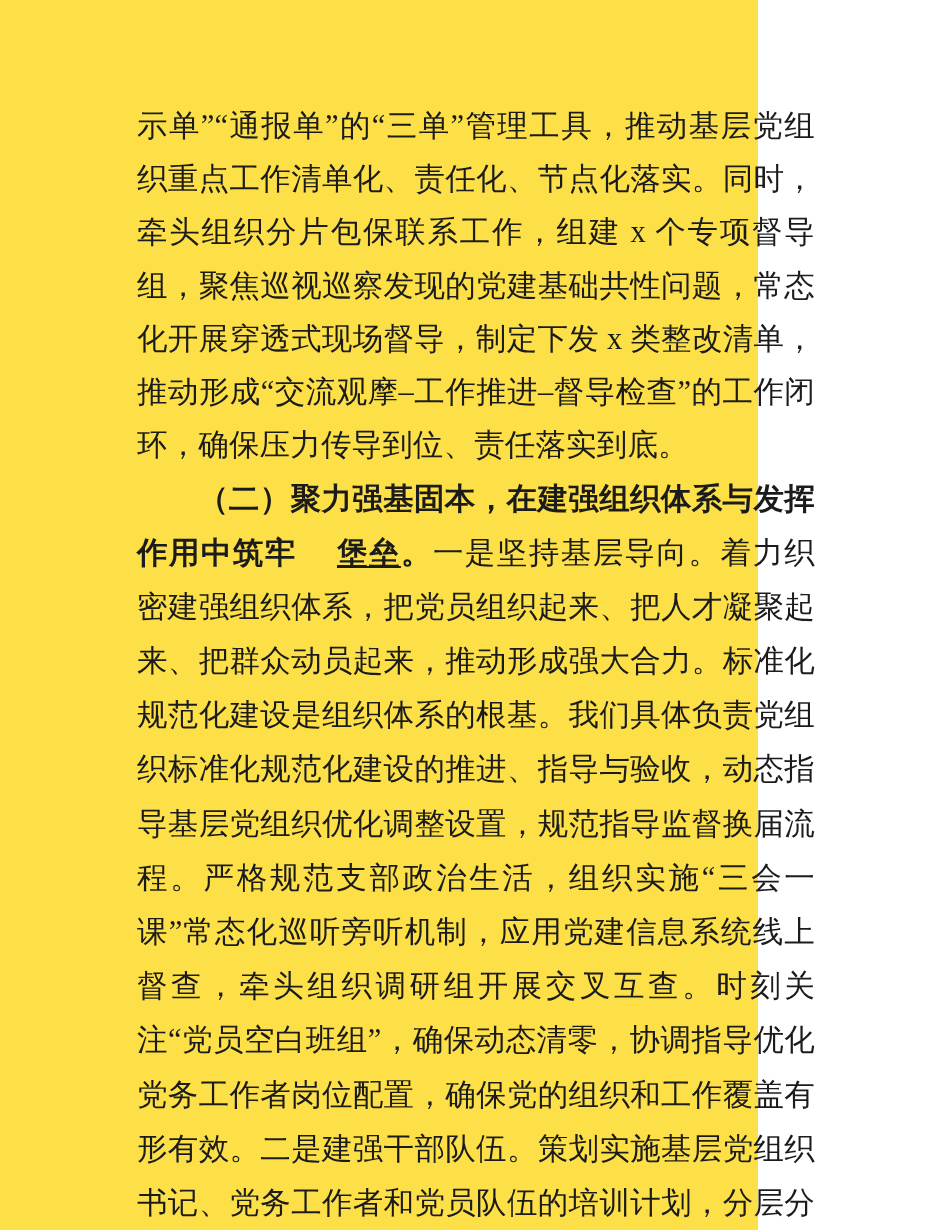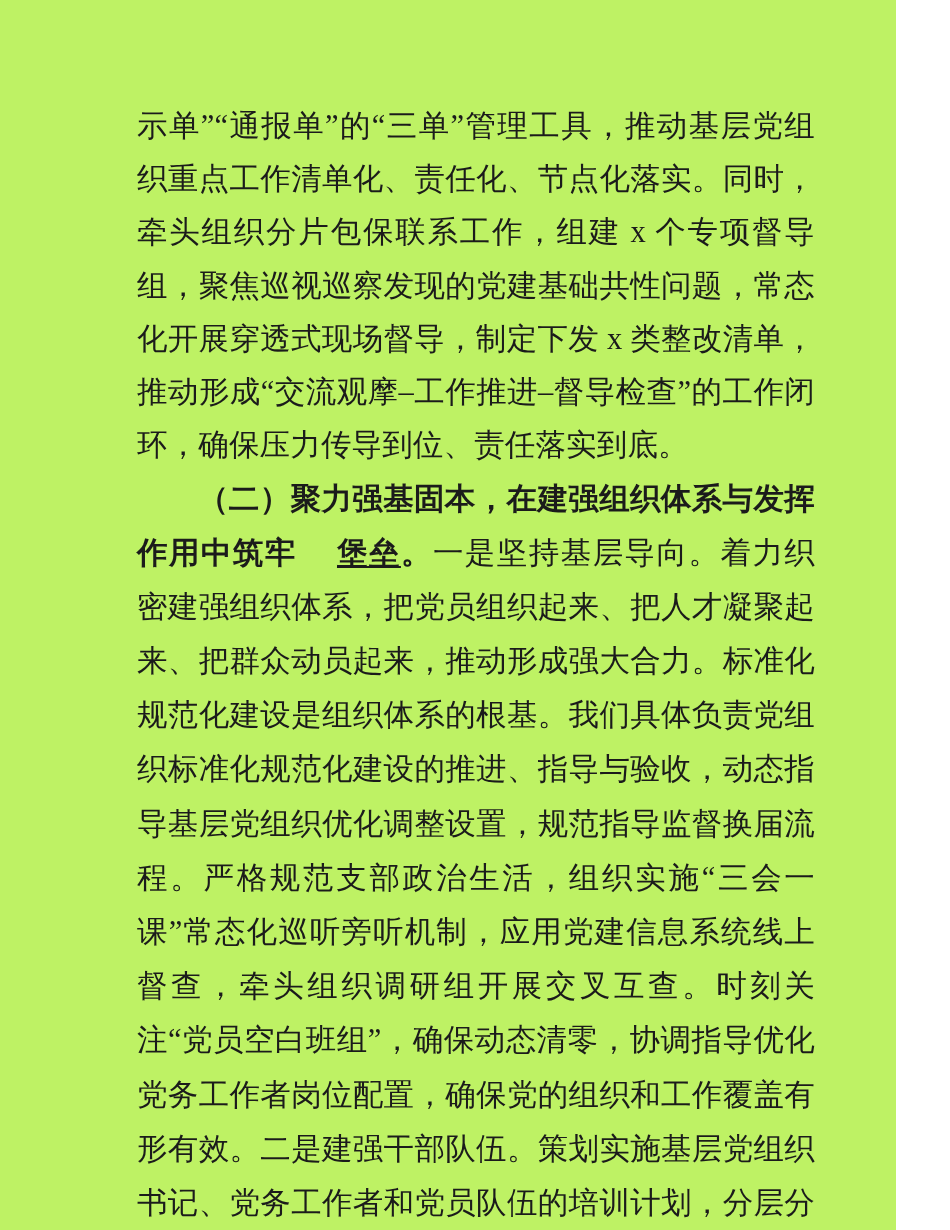--- a/index.html
+++ b/index.html
@@ -9,23 +9,23 @@
   }
   body {
     width: 950px;
     height: 1230px;
     overflow: hidden;
     font-family: "Liberation Serif", "DejaVu Serif", serif;
   }
 
   #page {
     position: relative;
-    width: 896px;
+    width: 758px;
     height: 1230px;
-    background: #bef264;
+    background: #fde047;
     box-sizing: border-box;
   }
 
   #doc-body {
     position: absolute;
     left: 137px;
     top: 100px;
     width: 678px;
   }
 

